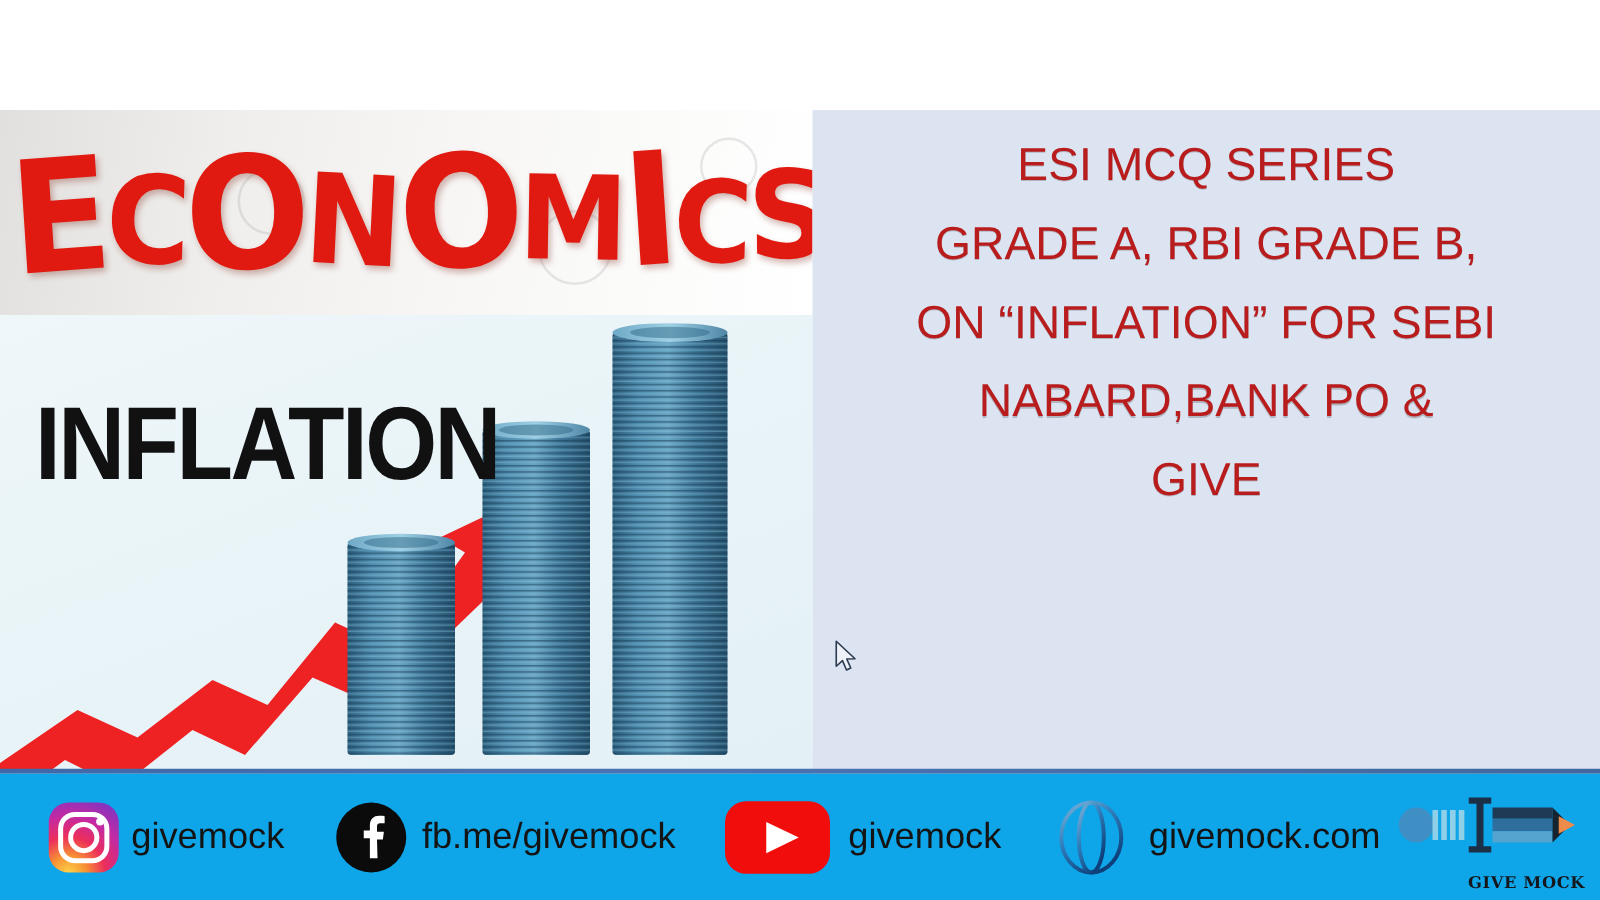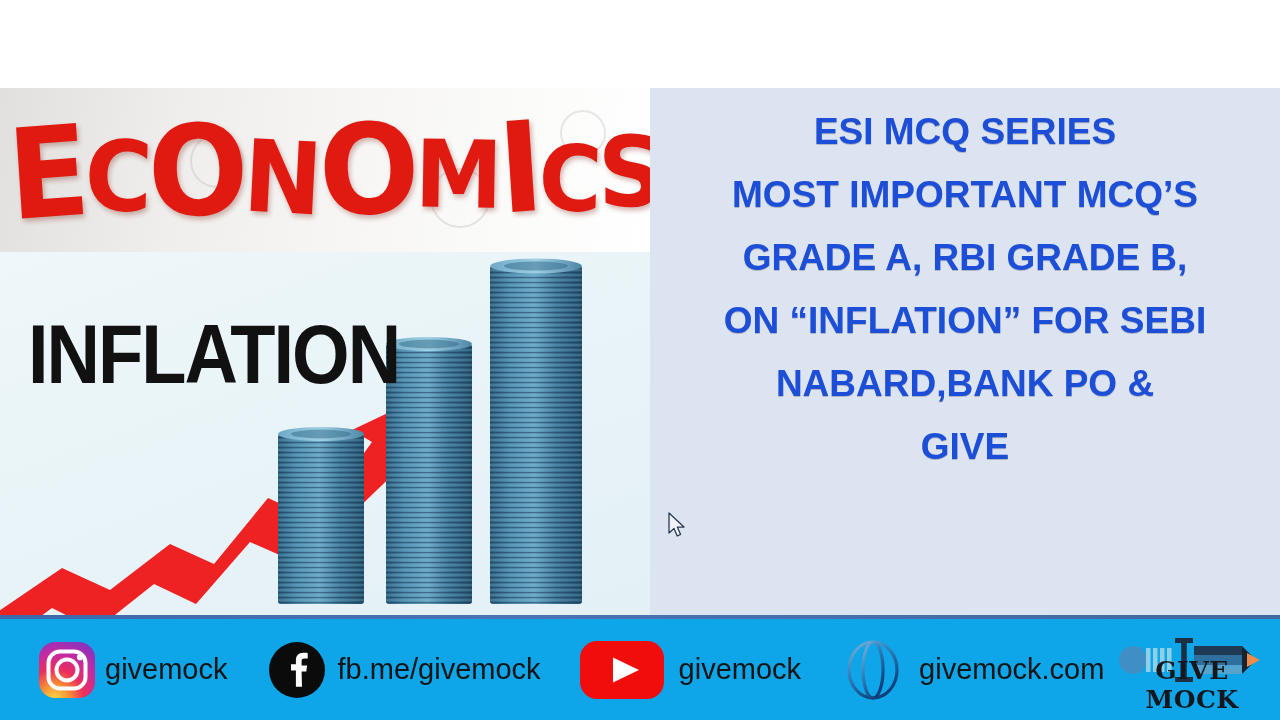--- a/index.html
+++ b/index.html
@@ -83,21 +83,21 @@
   #inflation-svg{ position:absolute; left:0; top:0; }
 
   
   #right-panel{
     position:absolute; left:650px; top:0; width:630px; height:529px;
     background:#dde4f1;
     display:flex; flex-direction:column; align-items:center;
     justify-content:flex-start; padding-top:12px;
   }
   .headline-line{
-    font-size:37px; font-weight:bold; color:#1d4ed8;
+    font-size:37px; font-weight:normal; color:#b91c1c;
     line-height:63px; text-align:center; white-space:nowrap;
     text-shadow:0 1px 0 rgba(0,0,0,.2);
   }
 
   
   #divider{
     position:absolute; left:0; top:615px; width:1280px; height:4px;
     background:linear-gradient(90deg,#3f68a8 0%,#4a73b4 40%,#41699f 100%);
   }
 
@@ -123,22 +123,22 @@
   #sm-youtube{ margin-left:38px; }
   #sm-youtube .social-label{ margin-left:14px; }
   #sm-website{ margin-left:40px; }
   #sm-website .social-label{ margin-left:14px; }
 
   #brand-logo{
     position:absolute; right:12px; top:624px; width:152px; height:92px;
   }
   #brand-logo-text{
     position:absolute; left:0; bottom:2px; width:152px;
-    text-align:center; font-family:"DejaVu Serif", serif;
-    font-weight:bold; font-size:25px; color:#15171c; letter-spacing:.5px;
+    text-align:right; font-family:"DejaVu Serif", serif;
+    font-weight:bold; font-size:13px; color:#15171c; letter-spacing:.5px;
   }
 
   
   #mouse-cursor{
     position:absolute; left:667px; top:512px; width:20px; height:28px;
     pointer-events:none;
   }
 </style>
 </head>
 <body>
@@ -213,21 +213,20 @@
             <ellipse cx="536" cy="14" rx="46" ry="7.5" fill="url(#coinTop)"></ellipse>
             <ellipse cx="536" cy="14" rx="32" ry="4.6" fill="#2e6886" opacity=".5"></ellipse>
           </g>
         </svg>
         <div id="inflation-word">INFLATION</div>
       </div>
     </div>
 
     <div id="right-panel">
       <div class="headline-line">ESI MCQ SERIES</div>
-      <div class="headline-line">MOST IMPORTANT MCQ’S</div>
       <div class="headline-line">GRADE A, RBI GRADE B,</div>
       <div class="headline-line">ON “INFLATION” FOR SEBI</div>
       <div class="headline-line">NABARD,BANK PO &amp;</div>
       <div class="headline-line">GIVE</div>
     </div>
   </div>
 
   <div id="divider"></div>
 
   <div id="footer">

